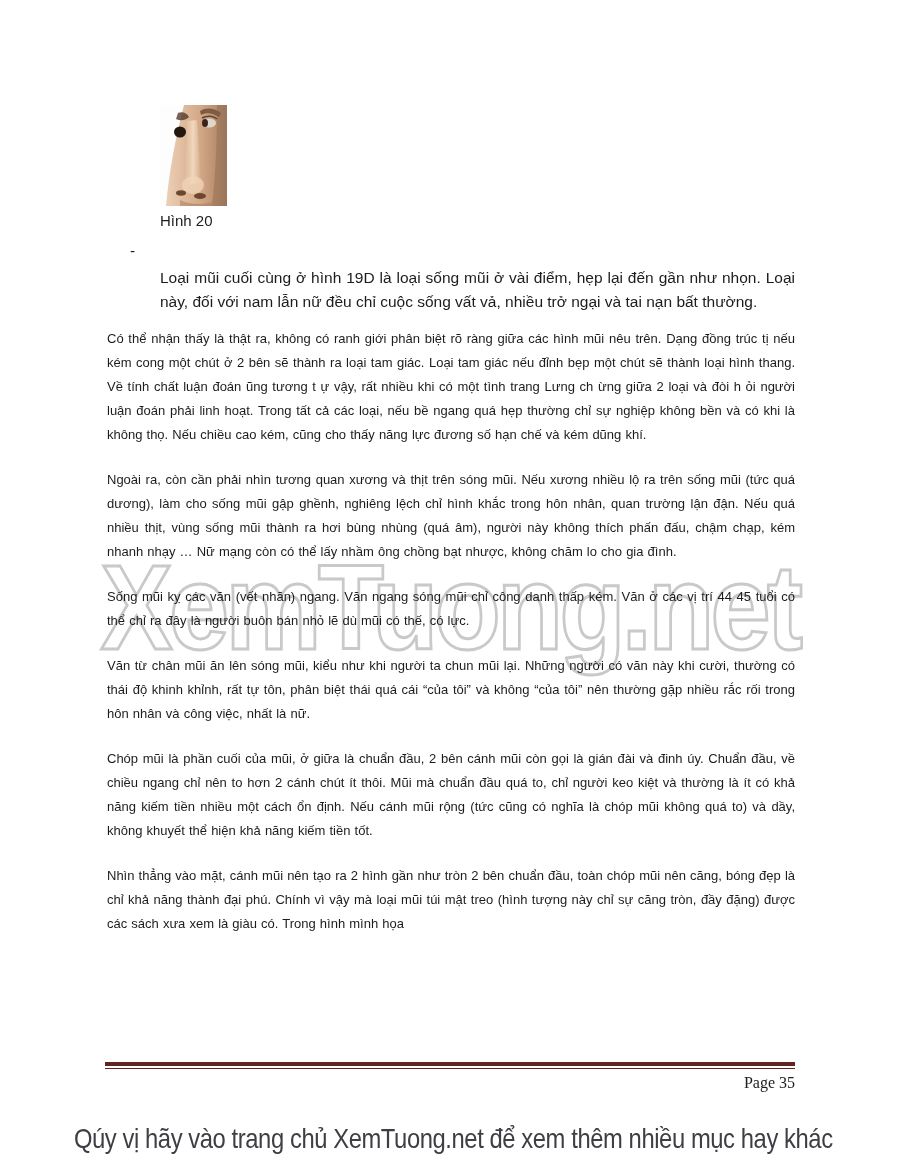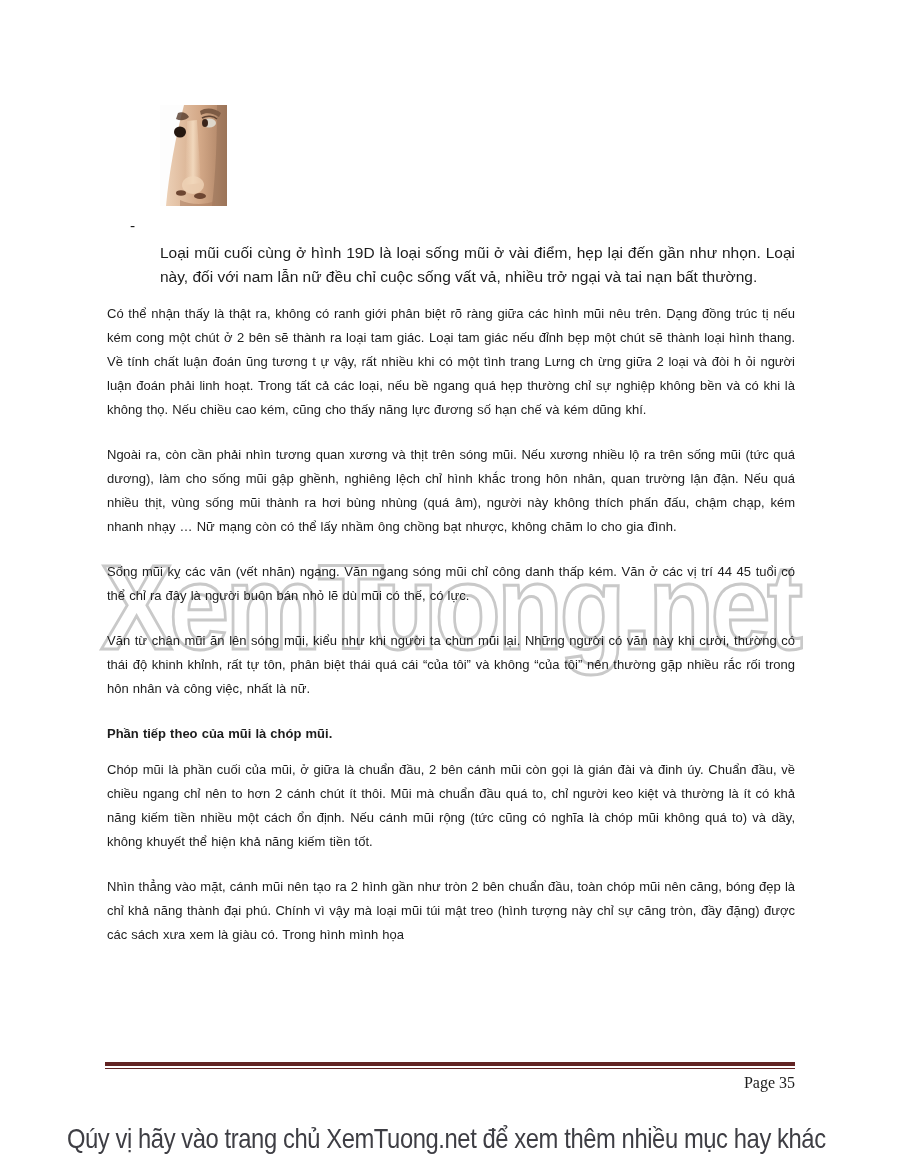--- a/index.html
+++ b/index.html
@@ -35,21 +35,21 @@
   .rule{
     position:absolute;left:105px;top:1062px;width:690px;height:2px;
     border-top:4px solid var(--rule-color);
     border-bottom:1.5px solid var(--rule-color);
   }
   .page-number{
     position:absolute;right:105px;top:1074px;
     font-family:"Liberation Serif",serif;font-size:16px;color:var(--body-text-color);
   }
   .banner{
-    position:absolute;left:0;top:1120px;width:900px;text-align:left;
+    position:absolute;left:0;top:1120px;width:900px;text-align:right;
     font-size:28px;line-height:38px;color:var(--banner-text-color);
   }
   .banner-inner{
     display:inline-block;transform:scaleX(0.85);transform-origin:center;
     letter-spacing:-0.5px;white-space:nowrap;
   }
 </style>
 </head>
 <body>
 
@@ -81,32 +81,32 @@
         <path d="M40,6 C46,2 55,3 61,8 L59,12 C53,8 46,7 41,10 Z" fill="#7d5b44"></path>
         <ellipse cx="49" cy="18" rx="7" ry="4.5" fill="#ded8cc"></ellipse>
         <ellipse cx="45" cy="18" rx="3" ry="4" fill="#3a241a"></ellipse>
         <path d="M42,13 C47,10 54,11 57,14" stroke="#5f4433" stroke-width="1.6" fill="none"></path>
         <path d="M27,16 L37,15 L41,78 L25,80 Z" fill="url(#bridge)"></path>
         <ellipse cx="33" cy="80" rx="11" ry="9" fill="#f0d5ba" opacity="0.75"></ellipse>
         <ellipse cx="21" cy="88" rx="5" ry="2.8" fill="#6d4632"></ellipse>
         <ellipse cx="40" cy="91" rx="6" ry="3" fill="#6d4632"></ellipse>
         <path d="M20,95 C30,100 45,100 55,96 L55,101 L20,101 Z" fill="#a97c5f" opacity="0.55"></path>
       </svg>
+      <div class="caption">Hình 20</div>
     </div>
 
     <div class="bullet">
       <span class="marker">-</span>
       <span class="btext">Loại mũi cuối cùng ở hình 19D là loại sống mũi ở vài điểm, hẹp lại đến gần như nhọn. Loại này, đối với nam lẫn nữ đều chỉ cuộc sống vất vả, nhiều trở ngại và tai nạn bất thường.</span>
     </div>
 
     <p class="para">Có thể nhận thấy là thật ra, không có ranh giới phân biệt rõ ràng giữa các hình mũi nêu trên. Dạng đồng trúc tị nếu kém cong một chút ở 2 bên sẽ thành ra loại tam giác. Loại tam giác nếu đỉnh bẹp một chút sẽ thành loại hình thang. Về tính chất luận đoán ũng tương t ự vậy, rất nhiều khi có một tình trang Lưng ch ừng giữa 2 loại và đòi h ỏi người luận đoán phải linh hoạt. Trong tất cả các loại, nếu bề ngang quá hẹp thường chỉ sự nghiệp không bền và có khi là không thọ. Nếu chiều cao kém, cũng cho thấy năng lực đương số hạn chế và kém dũng khí.</p>
     <p class="para">Ngoài ra, còn cần phải nhìn tương quan xương và thịt trên sóng mũi. Nếu xương nhiều lộ ra trên sống mũi (tức quá dương), làm cho sống mũi gập ghềnh, nghiêng lệch chỉ hình khắc trong hôn nhân, quan trường lận đận. Nếu quá nhiều thịt, vùng sống mũi thành ra hơi bùng nhùng (quá âm), người này không thích phấn đấu, chậm chạp, kém nhanh nhạy … Nữ mạng còn có thể lấy nhầm ông chồng bạt nhược, không chăm lo cho gia đình.</p>
     <p class="para">Sống mũi kỵ các văn (vết nhăn) ngang. Văn ngang sóng mũi chỉ công danh thấp kém. Văn ở các vị trí 44 45 tuổi có thể chỉ ra đây là người buôn bán nhỏ lẽ dù mũi có thế, có lực.</p>
     <p class="para">Văn từ chân mũi ăn lên sóng mũi, kiểu như khi người ta chun mũi lại. Những người có văn này khi cười, thường có thái độ khinh khỉnh, rất tự tôn, phân biệt thái quá cái “của tôi” và không “của tôi” nên thường gặp nhiều rắc rối trong hôn nhân và công việc, nhất là nữ.</p>
-    <p class="para heading">Phần tiếp theo của mũi là chóp mũi.</p>
     <p class="para">Chóp mũi là phần cuối của mũi, ở giữa là chuẩn đầu, 2 bên cánh mũi còn gọi là gián đài và đinh úy. Chuẩn đầu, về chiều ngang chỉ nên to hơn 2 cánh chút ít thôi. Mũi mà chuẩn đầu quá to, chỉ người keo kiệt và thường là ít có khả năng kiếm tiền nhiều một cách ổn định. Nếu cánh mũi rộng (tức cũng có nghĩa là chóp mũi không quá to) và dầy, không khuyết thể hiện khả năng kiếm tiền tốt.</p>
     <p class="para">Nhìn thẳng vào mặt, cánh mũi nên tạo ra 2 hình gần như tròn 2 bên chuẩn đầu, toàn chóp mũi nên căng, bóng đẹp là chỉ khả năng thành đại phú. Chính vì vậy mà loại mũi túi mật treo (hình tượng này chỉ sự căng tròn, đầy đặng) được các sách xưa xem là giàu có. Trong hình mình họa</p>
 
   </div>
 
   <div class="rule"></div>
   <div class="page-number">Page 35</div>
 
   <div class="banner">
     <span class="banner-inner">Qúy vị hãy vào trang chủ XemTuong.net để xem thêm nhiều mục hay khác</span>

